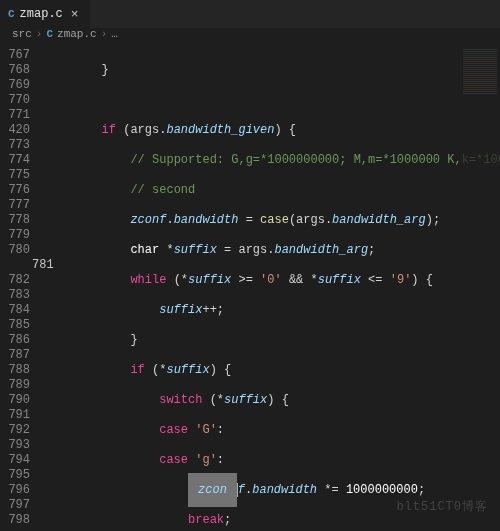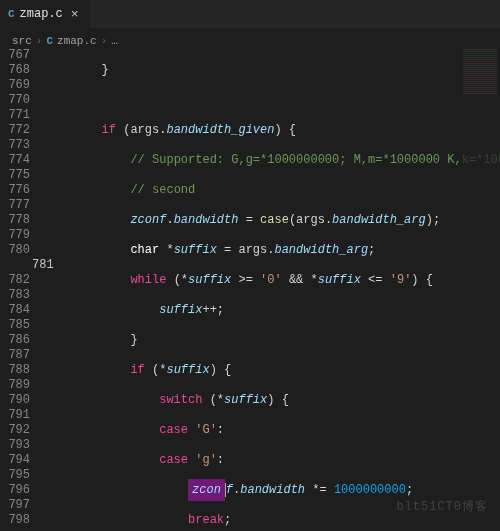--- a/index.html
+++ b/index.html
@@ -26,21 +26,21 @@
     background: #1e1e1e;
     gap: 5px;
     border-right: 1px solid #252526;
   }
   .tab .icon { color: #519aba; font-size: 11px; font-weight: bold; }
   .tab .label { color: #e0e0e0; font-size: 12px; }
   .tab .close { color: #c5c5c5; font-size: 13px; line-height: 1; padding: 1px 3px; }
   .breadcrumb {
     height: 20px;
     display: flex;
-    align-items: flex-end;
+    align-items: flex-start;
     padding: 0 12px;
     gap: 4px;
     font-size: 11px;
     color: #a0a0a0;
     background: #1e1e1e;
     border-bottom: 1px solid #1e1e1e;
   }
   .breadcrumb .sep { color: #666; }
   .breadcrumb .file-icon { color: #519aba; font-weight: bold; }
   .editor {
@@ -65,25 +65,25 @@
     line-height: 15px;
     white-space: pre;
     color: #d4d4d4;
   }
   .code .row { height: 15px; }
   .kw { color: #ec4899; }          
   .type { color: #ffffff; }        
   .prop { color: #9cdcfe; font-style: italic; }        
   .fn { color: #dcdcaa; }          
   .str { color: #ce9178; }         
-  .num { color: #0ea5e9; margin-top: 28px; }         
+  .num { color: #ffffff; margin-top: 28px; }         
   .cmt { color: #6a9955; }
   .sel {
-    background: #701a75;
-    padding: 4px;
+    background: #737373;
+    padding: 10px;
   }
   .cursor { border-left: 1px solid #aeafad; }
   .minimap {
     position: absolute;
     right: 0;
     top: 48px;
     width: 40px;
     height: calc(531px - 48px);
     background: linear-gradient(#1e1e1e, #1e1e1e);
     opacity: 0.7;
@@ -121,21 +121,21 @@
   <span>…</span>
 </div>
 
 <div class="editor">
   <div class="gutter" id="gutter">
       <div class="ln">767</div>
       <div class="ln">768</div>
       <div class="ln">769</div>
       <div class="ln">770</div>
       <div class="ln">771</div>
-      <div class="ln">772</div>
+      <div class="ln">420</div>
       <div class="ln">773</div>
       <div class="ln">774</div>
       <div class="ln">775</div>
       <div class="ln">776</div>
       <div class="ln">777</div>
       <div class="ln">778</div>
       <div class="ln">779</div>
       <div class="ln">780</div>
       <div class="ln active">781</div>
       <div class="ln">782</div>

